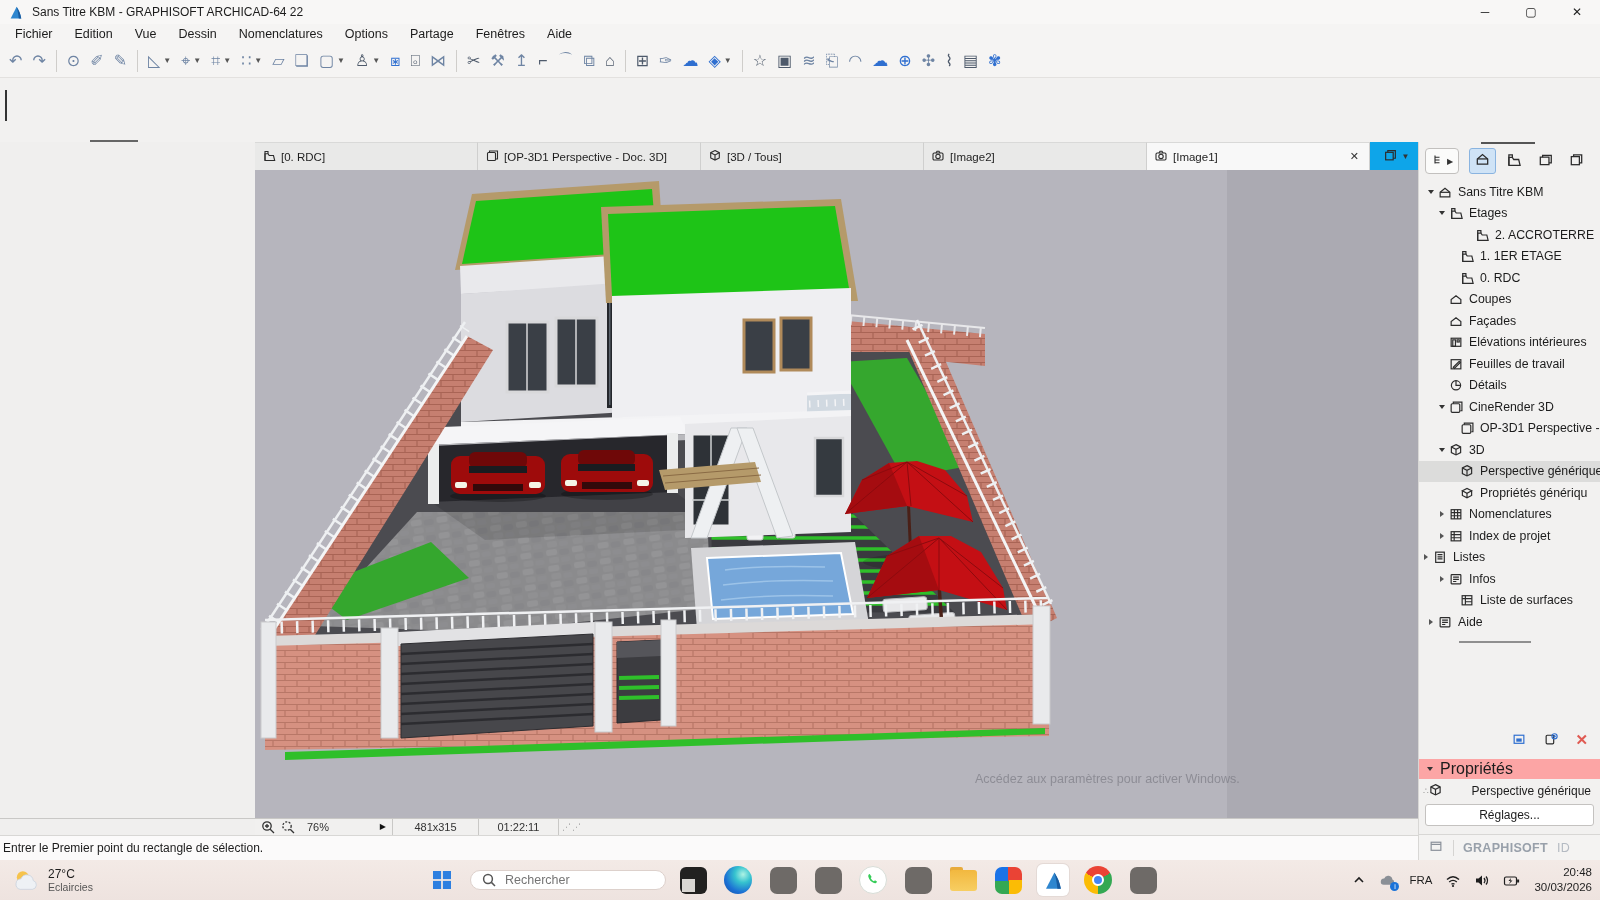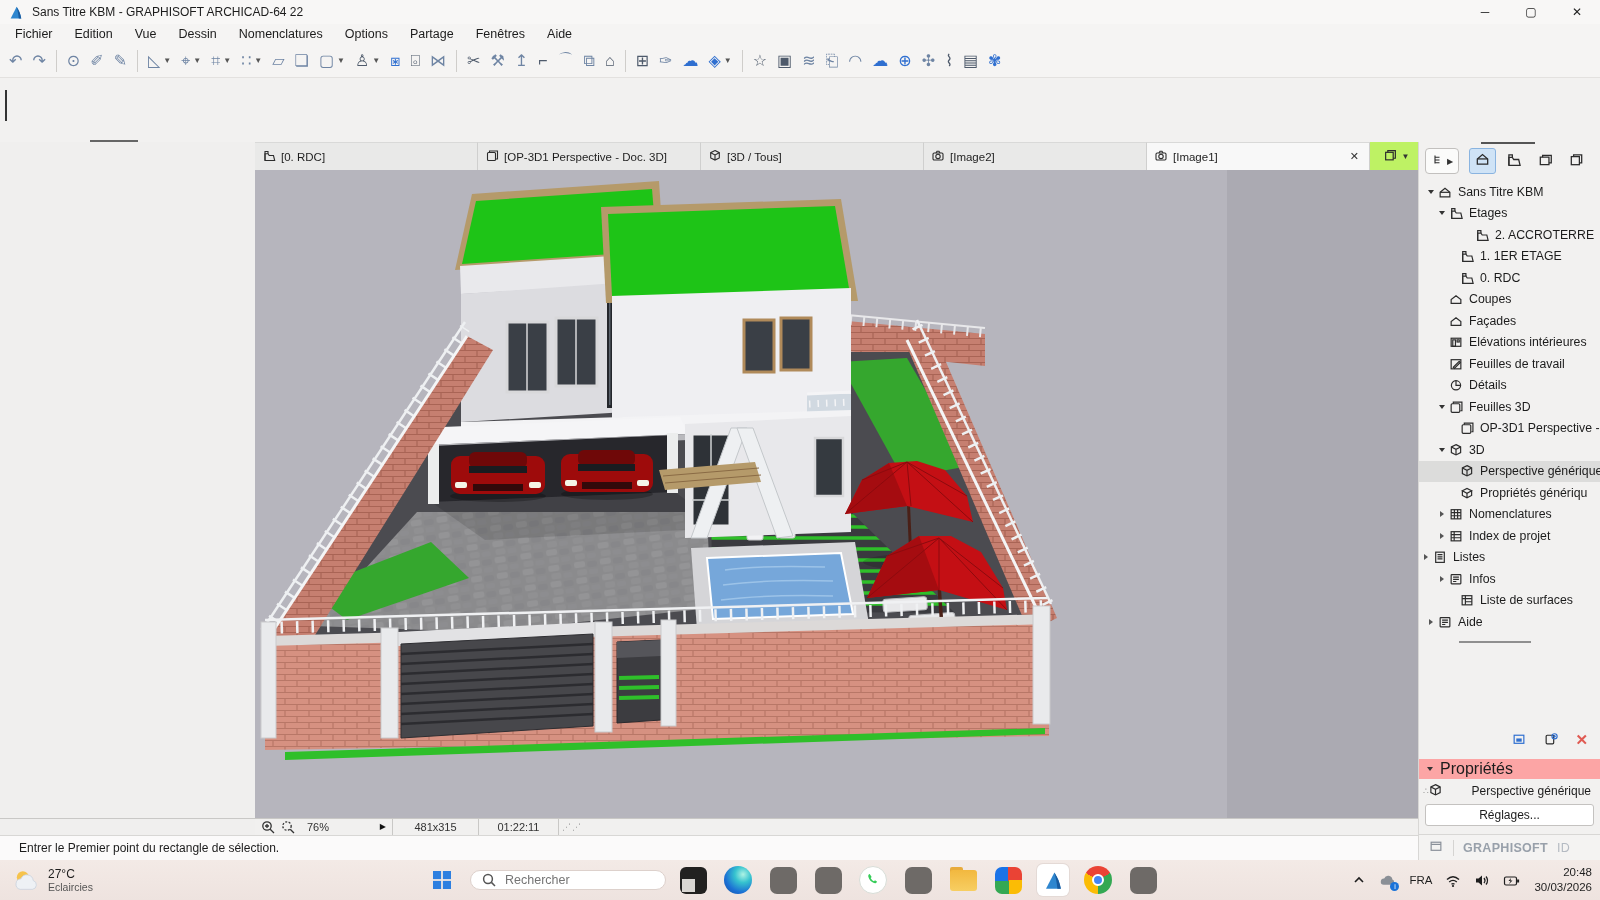--- a/index.html
+++ b/index.html
@@ -27,21 +27,21 @@
   
   .blankstrip { height:64px; background:#f2f1f0; position:relative; }
   .caret { position:absolute; left:5px; top:12px; width:2px; height:31px; background:#333; }
   .blank-line { position:absolute; left:90px; bottom:0; width:48px; height:2px; background:#666; }
 
   
   .main-row { display:flex; height:718px; }
   .doc-col { width:1418px; display:flex; flex-direction:column; position:relative; }
 
   
-  .tabbar { height:38px; background:#bef264; display:flex; font-size:11.5px; }
+  .tabbar { height:38px; background:#0ea5e9; display:flex; font-size:11.5px; }
   .tab-lead { width:255px; background:#f0efee; }
   .tab { width:223px; display:flex; align-items:center; gap:5px; padding:0 7px; background:#e9e9e8; border-right:1px solid #cfcfce; border-top:1px solid #d9d9d8; color:#1e1e1e; white-space:nowrap; overflow:hidden; }
   .tab.active { background:#f8f8f8; }
   .tab .ticon16 { flex:0 0 auto; }
   .tab-close { margin-left:auto; font-size:11px; color:#333; padding:0 3px; }
   .nav-toggle { margin-left:auto; width:44px; display:flex; align-items:center; justify-content:center; gap:4px; }
   .nav-toggle .dd { font-size:8px; color:#333; }
 
   
   .viewport { height:648px; display:flex; position:relative; background:#f0efee; }
@@ -62,21 +62,21 @@
   .vb-percent { width:92px; }
   .vb-percent .play { margin-left:auto; font-size:8px; color:#111; }
   .vb-size { width:86px; }
   .vb-time { width:80px; }
   .vb-render { flex:1; justify-content:flex-start; padding-left:26px; gap:10px; border-right:none; }
   .sphere { width:13px; height:13px; border-radius:50%; background:radial-gradient(circle at 35% 30%, #9fc2ee 0%, #2a5db4 45%, #0d1e4a 100%); }
   .vb-info { font-size:11px; color:#444; font-style:italic; }
   .vb-grip { width:26px; color:#999; font-size:9px; letter-spacing:1px; border-right:none; }
 
   
-  .statusline { height:34px; background:#fbfafa; border-top:1px solid #d8d7d5; display:flex; align-items:center; font-size:12px; padding-left:19px; }
+  .statusline { height:34px; background:#fbfafa; border-top:1px solid #d8d7d5; display:flex; align-items:center; font-size:12px; padding-left:3px; }
 
   
   .sidebar { width:182px; background:#f2f1f0; border-left:1px solid #d8d7d5; display:flex; flex-direction:column; font-size:12.3px; position:relative; }
   .sb-topline { position:absolute; top:0; left:62px; width:54px; height:2px; background:#555; }
   .sb-toolbar { height:36px; display:flex; align-items:center; padding:4px 6px 2px; gap:6px; }
   .sb-treebtn { width:34px; height:26px; border:1px solid #c2c0be; background:#fbfbfa; border-radius:4px; display:flex; align-items:center; justify-content:center; gap:2px; }
   .sb-treebtn .dd { font-size:8px; color:#333; }
   .sb-tabs { display:flex; flex:1; justify-content:space-between; padding:0 4px; }
   .sb-tab { width:27px; height:26px; display:flex; align-items:center; justify-content:center; border-radius:3px; }
   .sb-tab.active { background:#cfe3f6; border:1px solid #8ab4e0; }
@@ -435,20 +435,21 @@
             <rect x="340" y="452" width="17" height="110"></rect>
             <rect x="406" y="450" width="15" height="106"></rect>
             <rect x="778" y="436" width="17" height="118"></rect>
           </g>
 
           <polygon points="30,582 790,558 790,564 30,590" fill="#2fbf2a"></polygon>
         </svg>
       </div>
       <div class="vp-side"></div>
       <div class="watermark">
+        <div class="l2">Accédez aux paramètres pour activer Windows.</div>
       </div>
     </div>
 
     <div class="vp-bottombar">
       <div class="vb-lead"></div>
       <div class="vb-seg vb-zoomicons">
         <svg width="14" height="14" viewBox="0 0 14 14">
             <circle cx="6" cy="6" r="4.2" stroke="#333" fill="none" stroke-width="1.3"></circle>
             <path d="M6 4v4M4 6h4M9.2 9.2L13 13" stroke="#333" stroke-width="1.3" fill="none"></path>
           </svg>
@@ -596,21 +597,21 @@
           <span>Détails</span>
         </div>
         <div class="tree-row" style="padding-left: 16px;">
           <span class="chev-box">
             <span class="chev-open"></span>
           </span>
           <span class="ticon"><svg width="16" height="14" viewBox="0 0 13 13" fill="none" stroke="#2c2c2c" stroke-width="1.1">
               <rect x="2" y="3.5" width="8" height="8" rx="1"></rect>
               <path d="M4 3.5V2h8v8h-1.5"></path>
             </svg></span>
-          <span>Feuilles 3D</span>
+          <span>CineRender 3D</span>
         </div>
         <div class="tree-row" style="padding-left: 27px;">
           <span class="chev-box"></span>
           <span class="ticon"><svg width="16" height="14" viewBox="0 0 13 13" fill="none" stroke="#2c2c2c" stroke-width="1.1">
               <rect x="2" y="3.5" width="8" height="8" rx="1"></rect>
               <path d="M4 3.5V2h8v8h-1.5"></path>
             </svg></span>
           <span>OP-3D1 Perspective - D</span>
         </div>
         <div class="tree-row" style="padding-left: 16px;">

